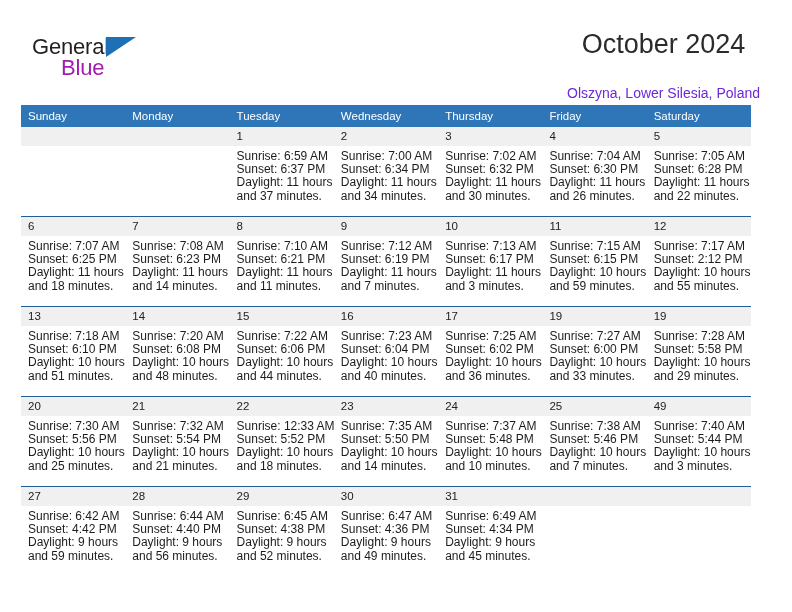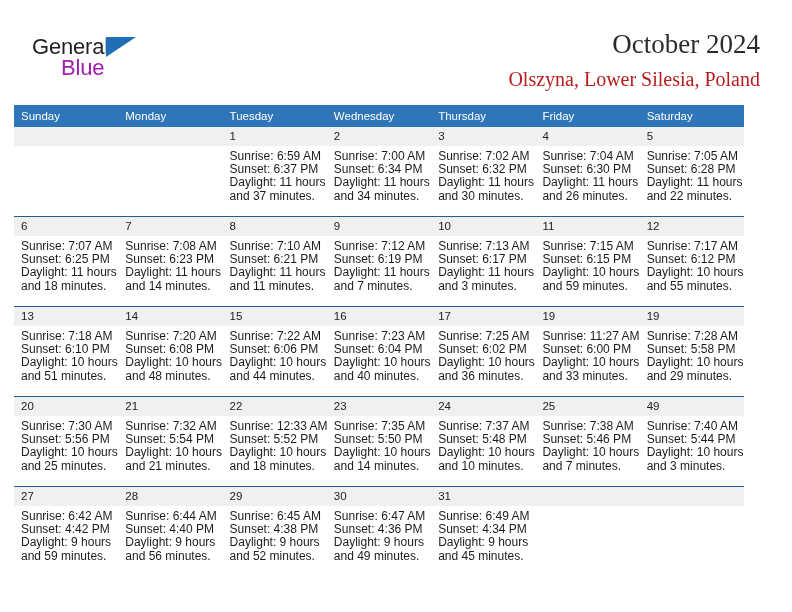--- a/index.html
+++ b/index.html
@@ -61,43 +61,42 @@
     width: 0;
     height: 0;
     border-left: 30px solid #1e6fb5;
     border-bottom: 20px solid transparent;
   }
 
   .title-block {
     position: absolute;
     right: 0;
     top: 0;
-    text-align: right;
-    font-family: Liberation Serif, serif;
+    text-align: center;
   }
   .cal-title {
     font-size: 27px;
     color: #2b2b2b;
     line-height: 32px;
     white-space: nowrap;
     font-weight: normal;
     margin: 0;
   }
   .cal-subtitle {
-    font-size: 20px;
-    color: #b91c1c;
+    font-size: 14px;
+    color: #6d28d9;
     line-height: 20px;
-    margin-top: 9px;
+    margin-top: 23px;
     white-space: nowrap;
   }
 
   
   .calendar {
     position: absolute;
-    left: 14px;
+    left: 21px;
     top: 105px;
     width: 730px;
     border-collapse: collapse;
     table-layout: fixed;
   }
   .calendar th {
     background: #2e76b8;
     color: #ffffff;
     font-size: 11.5px;
     font-weight: normal;
@@ -324,21 +323,21 @@
                 <div>Daylight: 10 hours</div>
                 <div>and 59 minutes.</div>
               </div>
             </div>
           </td>
           <td>
             <div class="cell-inner">
               <div class="daynum-band">12</div>
               <div class="details">
                 <div>Sunrise: 7:17 AM</div>
-                <div>Sunset: 6:12 PM</div>
+                <div>Sunset: 2:12 PM</div>
                 <div>Daylight: 10 hours</div>
                 <div>and 55 minutes.</div>
               </div>
             </div>
           </td>
         </tr>
         <tr class="week">
           <td>
             <div class="cell-inner">
               <div class="daynum-band">13</div>
@@ -391,21 +390,21 @@
                 <div>Sunset: 6:02 PM</div>
                 <div>Daylight: 10 hours</div>
                 <div>and 36 minutes.</div>
               </div>
             </div>
           </td>
           <td>
             <div class="cell-inner">
               <div class="daynum-band">19</div>
               <div class="details">
-                <div>Sunrise: 11:27 AM</div>
+                <div>Sunrise: 7:27 AM</div>
                 <div>Sunset: 6:00 PM</div>
                 <div>Daylight: 10 hours</div>
                 <div>and 33 minutes.</div>
               </div>
             </div>
           </td>
           <td>
             <div class="cell-inner">
               <div class="daynum-band">19</div>
               <div class="details">

